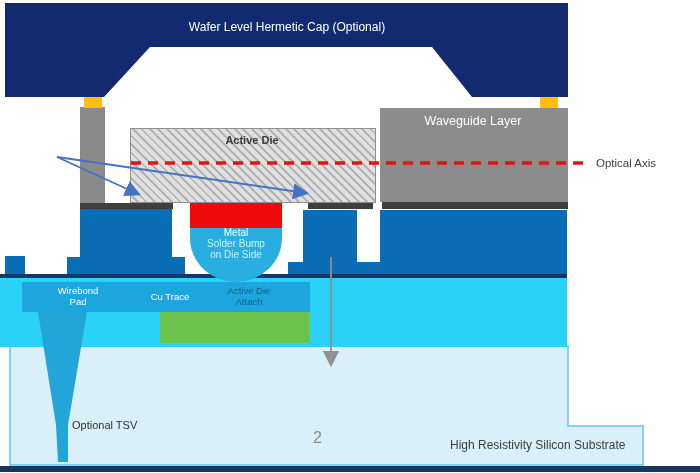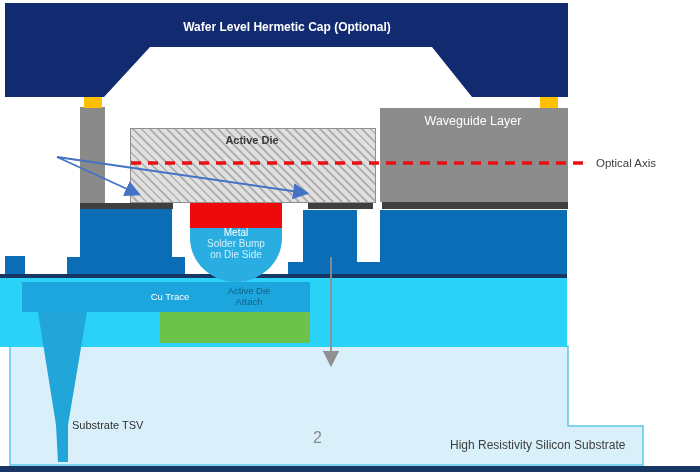--- a/index.html
+++ b/index.html
@@ -87,41 +87,43 @@
         <path d="M0,0 L10,5 L0,10 Z" style="fill:var(--arrow-gray);"></path>
       </marker>
     </defs>
     <polygon points="38,312 87,312 68,425 68,462 58,462 56,425" style="fill:var(--funnel-blue);"></polygon>
     <line x1="131" y1="163" x2="585" y2="163" style="stroke:var(--optical-red);stroke-width:3.5;stroke-dasharray:10 7;"></line>
     <line x1="57" y1="157" x2="138" y2="194" marker-end="url(#ab)" style="stroke:var(--arrow-blue);stroke-width:1.8;"></line>
     <line x1="57" y1="157" x2="306" y2="193" marker-end="url(#ab)" style="stroke:var(--arrow-blue);stroke-width:1.8;"></line>
     <line x1="331" y1="257" x2="331" y2="364" marker-end="url(#ag)" style="stroke:var(--arrow-gray);stroke-width:1.8;"></line>
   </svg>
 
-  <div class="lbl center white" style="left:287px;top:28px;font-size:12px;font-weight:700;width:320px;">Wafer Level Hermetic Cap (Optional)</div>
+  <div class="lbl center white" style="left:287px;top:28px;font-size:12px;font-weight:400;width:320px;">Wafer Level Hermetic Cap (Optional)</div>
 
   <div class="lbl center white" style="left:473px;top:121px;font-size:12.5px;width:160px;">Waveguide Layer</div>
 
   <div class="lbl center" style="left:252px;top:140px;font-size:11px;font-weight:bold;color:#3a3a3a;width:120px;">Active Die</div>
 
   <div class="lbl dark" style="left:596px;top:157px;font-size:11.5px;">Optical Axis</div>
 
   <div class="lbl center white" style="left:236px;top:216px;font-size:10px;width:80px;margin-top:17px;">Metal</div>
 
   <div class="lbl center" style="left:236px;top:249px;font-size:10px;color:var(--bump-text);width:90px;">Solder Bump
 on Die Side</div>
 
+  <div class="lbl center white" style="left:78px;top:297px;font-size:9.5px;width:70px;">Wirebond
+Pad</div>
 
   <div class="lbl center white" style="left:170px;top:297px;font-size:9.5px;width:70px;">Cu Trace</div>
 
   <div class="lbl center" style="left:249px;top:297px;font-size:9.5px;color:var(--die-attach-text);width:80px;">Active Die
 Attach</div>
 
 
 
 
-  <div class="lbl" style="left:72px;top:419px;font-size:11px;color:#303030;">Substrate TSV</div>
+  <div class="lbl" style="left:72px;top:419px;font-size:11px;color:#303030;">Optional TSV</div>
 
   <div class="lbl" style="left:313px;top:429px;font-size:16px;color:var(--page-gray);">2</div>
 
   <div class="lbl dark" style="left:450px;top:439px;font-size:12px;">High Resistivity Silicon Substrate</div>
 
 </div>
 
 </body></html>

